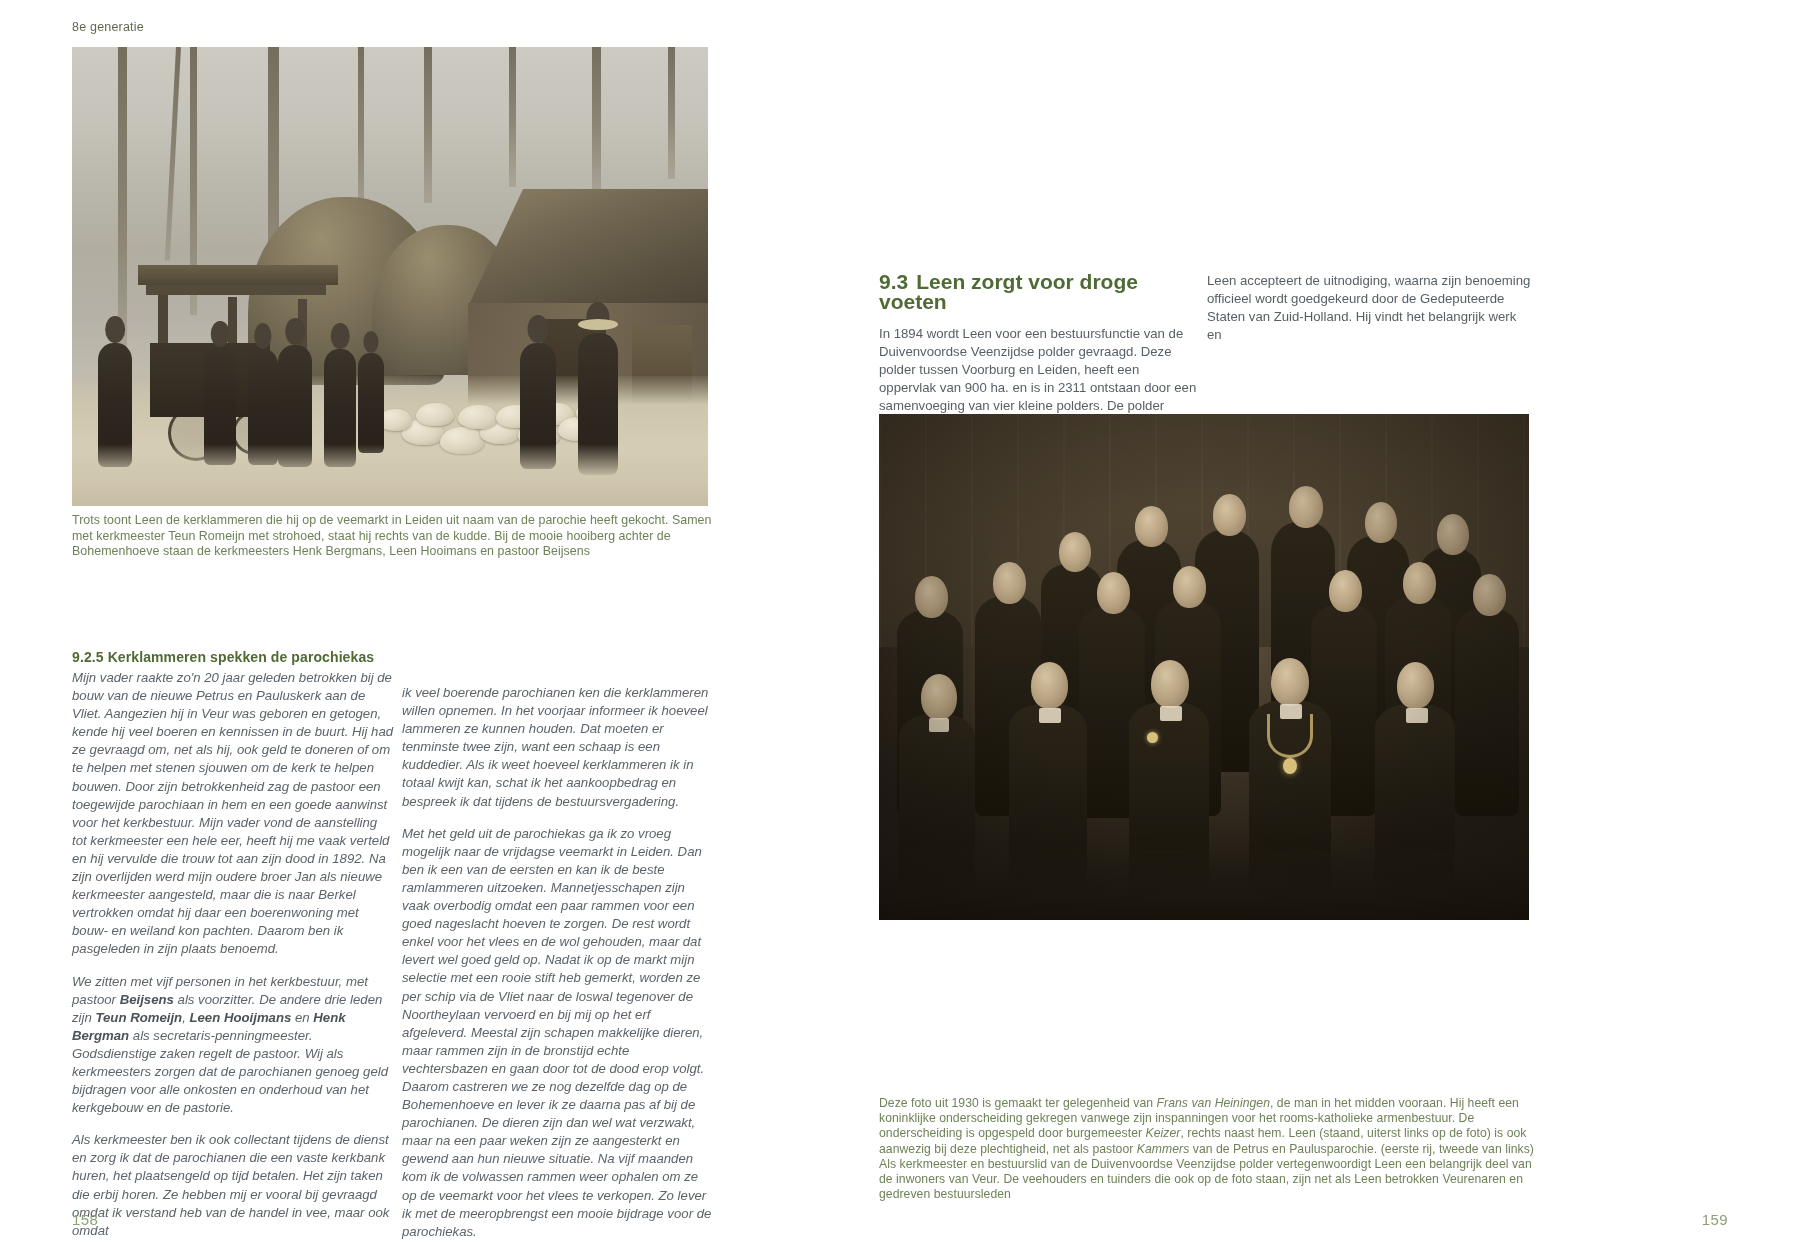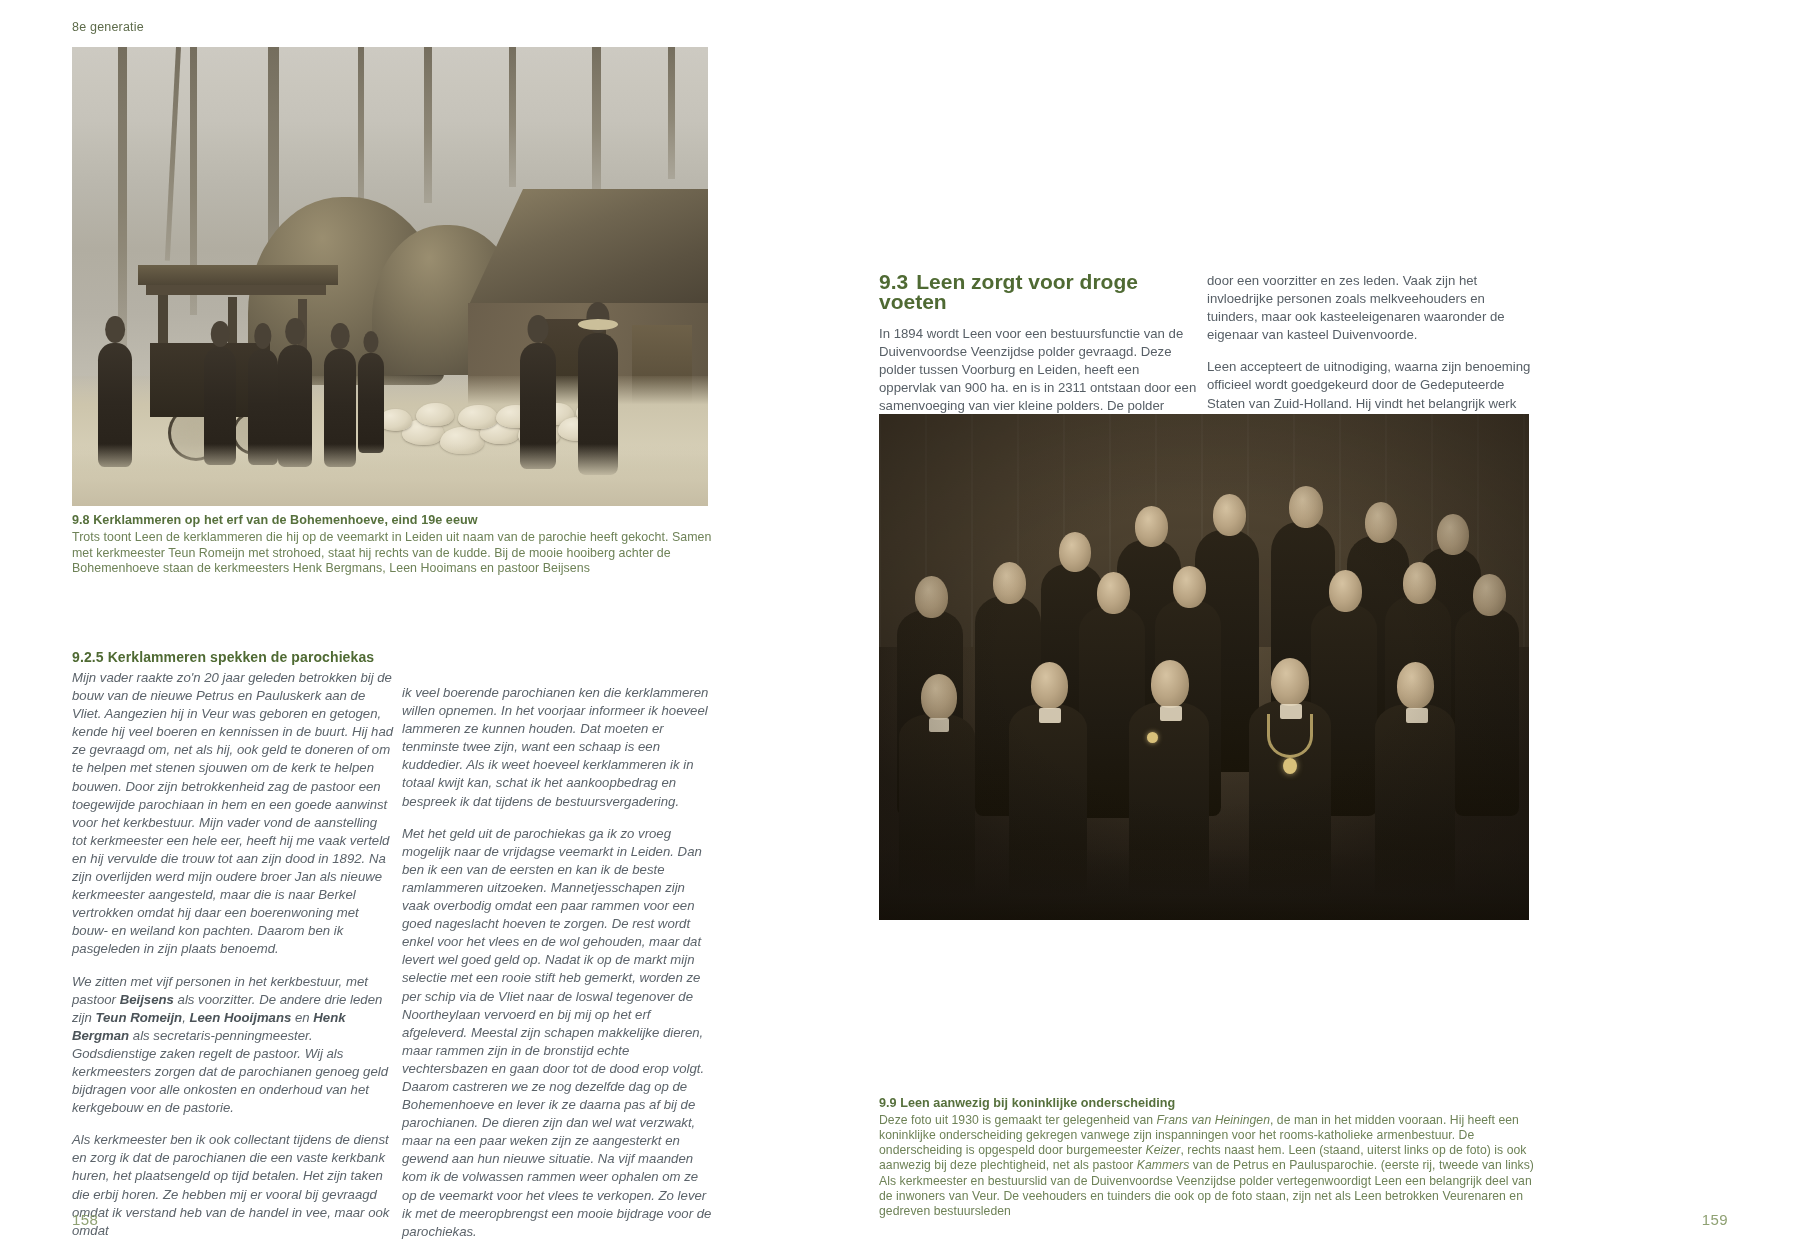--- a/index.html
+++ b/index.html
@@ -299,21 +299,20 @@
         <div class="figure-person" style="left:448px; top:296px; width:36px; height:126px;"></div>
         <div class="figure-person" style="left:506px; top:286px; width:40px; height:142px;"></div>
 
         <div style="position:absolute;left:506px;top:272px;width:40px;height:11px;border-radius:50%;background:#cbbf9a;"></div>
 
         <div style="position:absolute;left:0;bottom:0;width:100%;height:62px;background:linear-gradient(to bottom,rgba(205,197,172,0),#cfc7ae 55%,#c6bda4 100%);"></div>
       </div>
     </div>
 
     <div class="caption caption-98">
-      <span class="cap-title">9.8  Kerklammeren op het erf van de Bohemenhoeve, eind 19e eeuw</span>
       <span class="cap-body">Trots toont Leen de kerklammeren die hij op de veemarkt in Leiden uit naam van de parochie heeft gekocht. Samen met kerkmeester Teun Romeijn met strohoed, staat hij rechts van de kudde. Bij de mooie hooiberg achter de Bohemenhoeve staan de kerkmeesters Henk Bergmans, Leen Hooimans en pastoor Beijsens</span>
     </div>
 
     <div class="col italic-col col-158-a">
       <div class="sec-heading">
         <span class="num">9.2.5</span><span>Kerklammeren spekken de parochiekas</span>
       </div>
       <div>
           <p>Mijn vader raakte zo'n 20 jaar geleden betrokken bij de bouw van de nieuwe Petrus en Pauluskerk aan de Vliet. Aangezien hij in Veur was geboren en getogen, kende hij veel boeren en kennissen in de buurt. Hij had ze gevraagd om, net als hij, ook geld te doneren of om te helpen met stenen sjouwen om de kerk te helpen bouwen. Door zijn betrokkenheid zag de pastoor een toegewijde parochiaan in hem en een goede aanwinst voor het kerkbestuur. Mijn vader vond de aanstelling tot kerkmeester een hele eer, heeft hij me vaak verteld en hij vervulde die trouw tot aan zijn dood in 1892. Na zijn overlijden werd mijn oudere broer Jan als nieuwe kerkmeester aangesteld, maar die is naar Berkel vertrokken omdat hij daar een boerenwoning met bouw- en weiland kon pachten. Daarom ben ik pasgeleden in zijn plaats benoemd.</p>
           <p>We zitten met vijf personen in het kerkbestuur, met pastoor <b>Beijsens</b> als voorzitter. De andere drie leden zijn <b>Teun Romeijn</b>, <b>Leen Hooijmans</b> en <b>Henk Bergman</b> als secretaris-penningmeester. Godsdienstige zaken regelt de pastoor. Wij als kerkmeesters zorgen dat de parochianen genoeg geld bijdragen voor alle onkosten en onderhoud van het kerkgebouw en de pastorie.</p>
@@ -337,21 +336,20 @@
       <div class="sec-heading-159">
         <span class="num">9.3</span><span>Leen zorgt voor droge voeten</span>
       </div>
       <div>
           <p>In 1894 wordt Leen voor een bestuursfunctie van de Duivenvoordse Veenzijdse polder gevraagd. Deze polder tussen Voorburg en Leiden, heeft een oppervlak van 900 ha. en is in 2311 ontstaan door een samenvoeging van vier kleine polders. De polder wordt doorgaans bestuurd</p>
         </div>
     </div>
 
     <div class="col col-159 col-159-b" style="left:283px;">
       <div>
-          <p>door een voorzitter en zes leden. Vaak zijn het invloedrijke personen zoals melkveehouders en tuinders, maar ook kasteeleigenaren waaronder de eigenaar van kasteel Duivenvoorde.</p>
           <p>Leen accepteert de uitnodiging, waarna zijn benoeming officieel wordt goedgekeurd door de Gedeputeerde Staten van Zuid-Holland. Hij vindt het belangrijk werk en</p>
         </div>
     </div>
 
     <div class="figure photo-99" style="left:-45px;">
       <div class="fig-frame">
         <div class="ph99-canvas"></div>
         <div class="ph99-wall"></div>
 
         <div class="suit" style="left:162px; top:150px; width:62px; height:210px;"></div>
@@ -406,20 +404,19 @@
         <div class="suit" style="left:496px; top:290px; width:80px; height:202px;"></div>
         <div class="head" style="left:518px; top:248px; width:37px; height:47px;"></div>
         <div class="collar" style="left:527px; top:294px; width:22px; height:15px;"></div>
 
         <div style="position:absolute;left:0;right:0;bottom:0;height:70px;background:linear-gradient(to bottom,rgba(40,33,23,.2),#1f1a12 65%,#191409 100%);"></div>
         <div class="ph99-vignette"></div>
       </div>
     </div>
 
     <div class="caption caption-99" style="left:-45px;">
-      <span class="cap-title">9.9  Leen aanwezig bij koninklijke onderscheiding</span>
       <span class="cap-body">Deze foto uit 1930 is gemaakt ter gelegenheid van <em>Frans van Heiningen</em>, de man in het midden vooraan. Hij heeft een koninklijke onderscheiding gekregen vanwege zijn inspanningen voor het rooms-katholieke armenbestuur. De onderscheiding is opgespeld door burgemeester <em>Keizer</em>, rechts naast hem. Leen (staand, uiterst links op de foto) is ook aanwezig bij deze plechtigheid, net als pastoor <em>Kammers</em> van de Petrus en Paulusparochie. (eerste rij, tweede van links) Als kerkmeester en bestuurslid van de Duivenvoordse Veenzijdse polder vertegenwoordigt Leen een belangrijk deel van de inwoners van Veur. De veehouders en tuinders die ook op de foto staan, zijn net als Leen betrokken Veurenaren en gedreven bestuursleden</span>
     </div>
 
     <div class="folio folio-right">159</div>
   </div>
 
 </div>
 
 </body></html>

